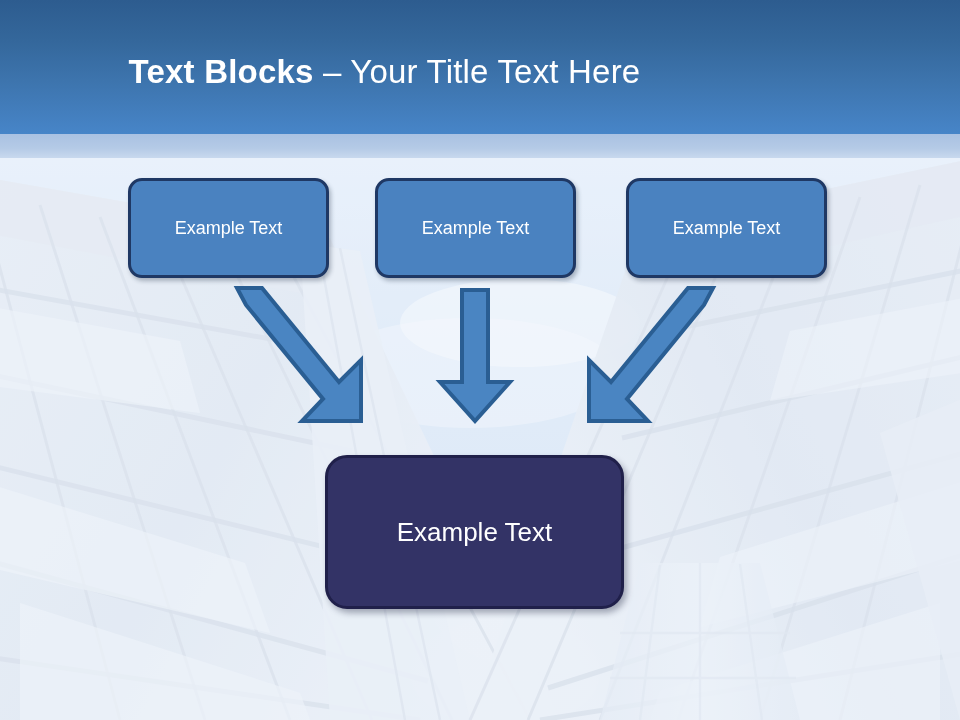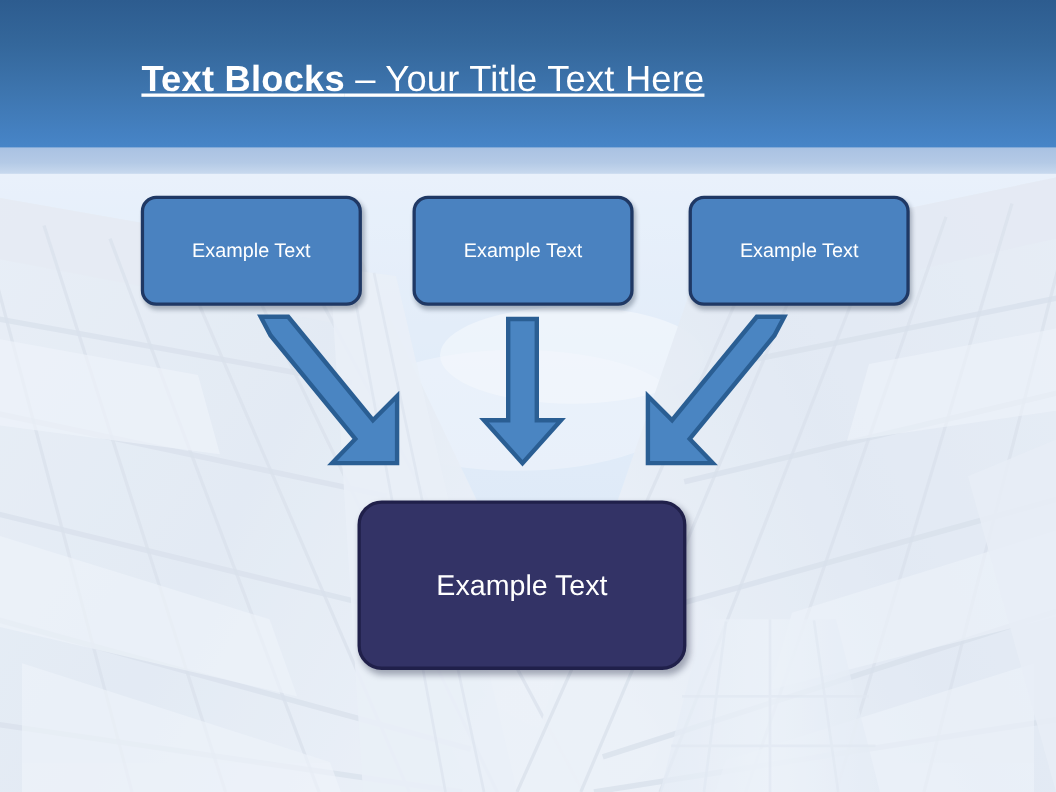--- a/index.html
+++ b/index.html
@@ -62,21 +62,20 @@
     position: absolute;
     left: 0;
     top: 52px;
     width: 769px;
     text-align: center;
     color: #ffffff;
     font-size: 33px;
     line-height: 40px;
     letter-spacing: 0.2px;
     white-space: nowrap;
-    text-decoration: underline;
   }
   .title .strong {
     font-weight: bold;
   }
   .title .light {
     font-weight: normal;
   }
 
   
   .block {

